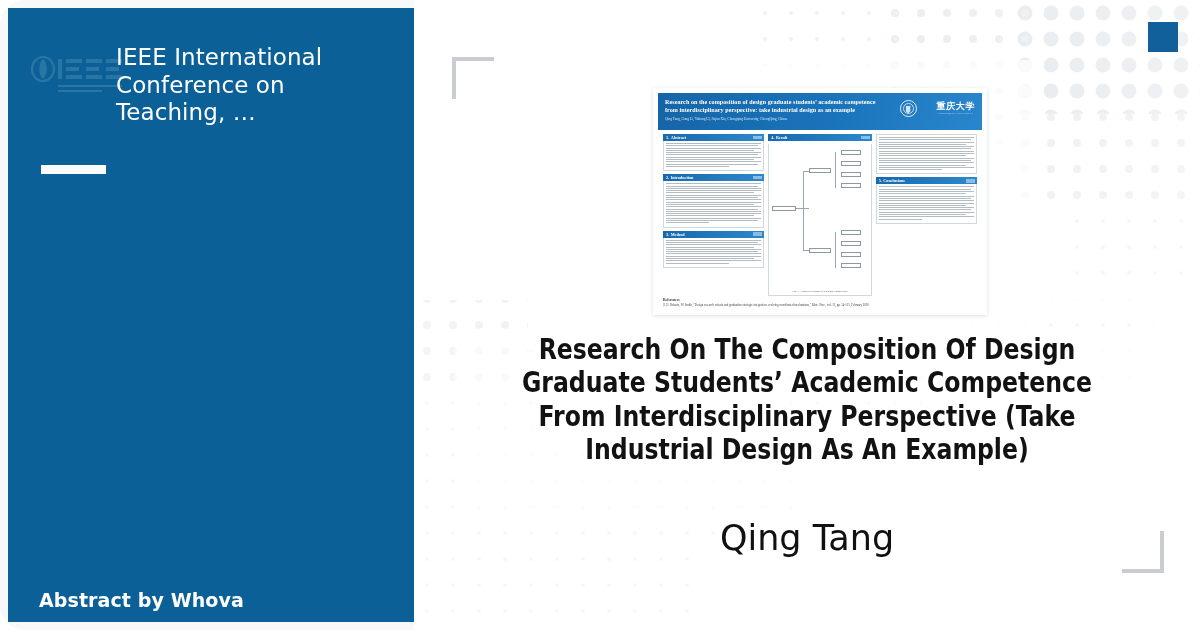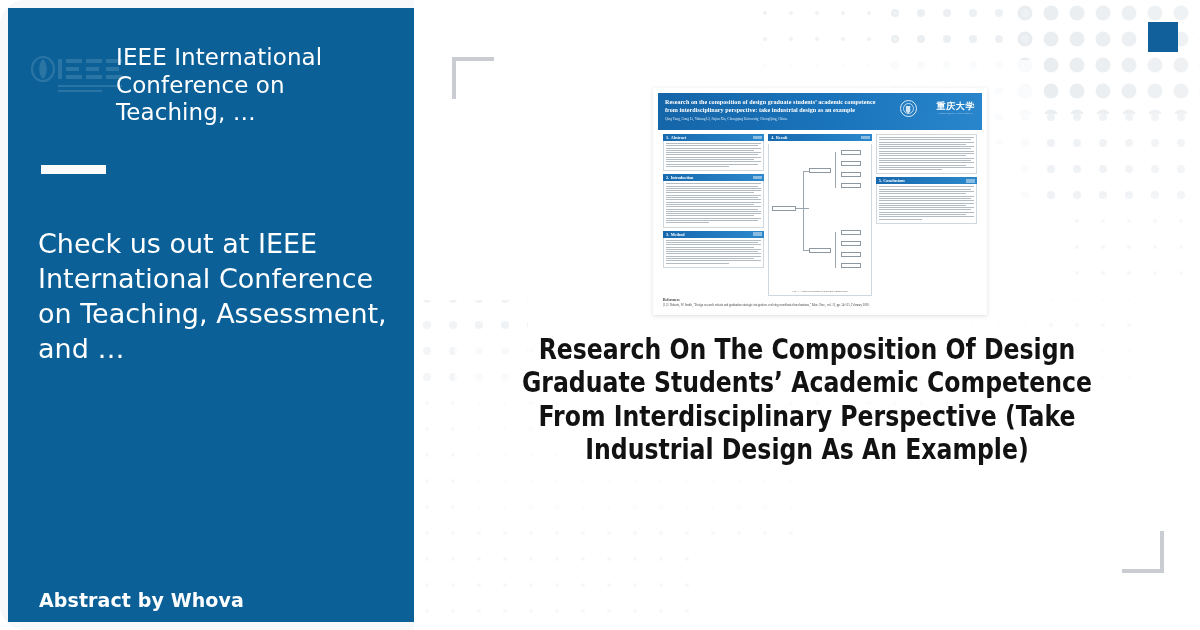--- a/index.html
+++ b/index.html
@@ -301,21 +301,20 @@
       <rect x="76" y="15" width="13" height="4" fill="#ffffff"></rect>
       <rect x="76" y="23" width="16" height="4" fill="#ffffff"></rect>
       <rect x="28" y="33" width="64" height="2" fill="#ffffff"></rect>
       <rect x="28" y="38" width="44" height="2" fill="#ffffff"></rect>
     </svg>
 
     <div class="event-name">IEEE International Conference on Teaching, …</div>
 
     <div class="divider"></div>
 
-    <div class="cta-text">Check us out at IEEE International Conference on Teaching, Assessment, and …</div>
 
     <div class="powered-by">Abstract by Whova</div>
   </div>
 
   <div class="right-area">
 
     <svg class="dot-layer" viewBox="0 0 786 630">
       <defs>
         <radialGradient id="fade" cx="42%" cy="16%" r="62%">
           <stop offset="0%" stop-color="#ffffff" stop-opacity="0"></stop>
@@ -517,14 +516,15 @@
         <div class="ref-block">
           <div class="ref-title">References</div>
           <div style="font-size:3px;color:#444;margin-top:1px;">[1] J. Roberts, W. Smith, "Design research criteria and graduation strategic integration: evolving coordinated mechanisms," Educ. Prac., vol. 12, pp. 14-115, February 2020.</div>
         </div>
 
       </div>
     </div>
 
     <div class="paper-title">Research On The Composition Of Design Graduate Students’ Academic Competence From Interdisciplinary Perspective (Take Industrial Design As An Example)</div>
 
+    <div class="paper-author">Qing Tang</div>
   </div>
 </div>
 
 </body></html>

